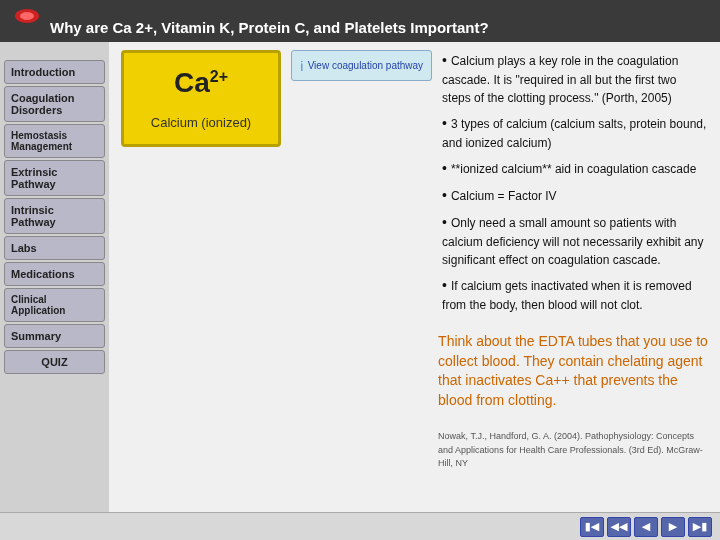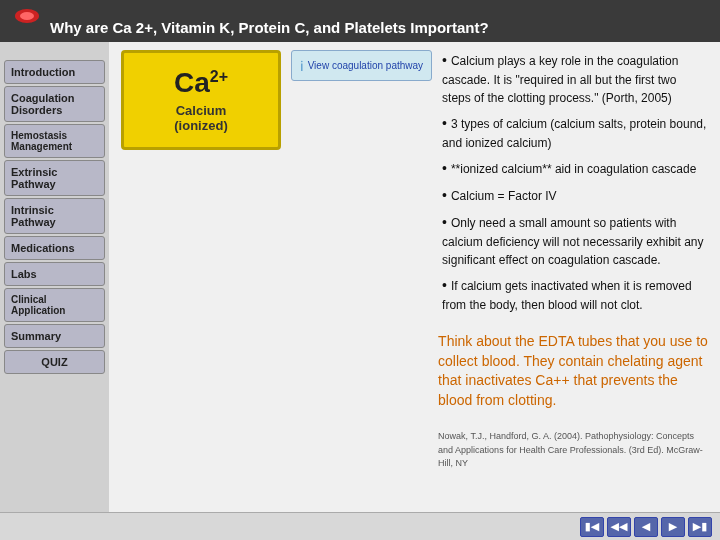--- a/index.html
+++ b/index.html
@@ -98,23 +98,23 @@
     .ca-formula {
       font-size: 28px;
       font-weight: bold;
       color: #222;
     }
     .ca-formula sup {
       font-size: 16px;
     }
     .ca-label {
       font-size: 13px;
-      font-weight: bold;
+      font-weight: normal;
       color: #333;
-      margin-top: 4px;
+      margin-top: 16px;
     }
 
     .view-link {
       background: #d0e8f0;
       border: 1px solid #88aacc;
       border-radius: 3px;
       padding: 5px 8px;
       font-size: 10px;
       color: #2244aa;
       cursor: pointer;
@@ -197,22 +197,22 @@
   </div>
 
   <div class="body">
 
     <div class="sidebar">
       <div class="sidebar-item">Introduction</div>
       <div class="sidebar-item">Coagulation Disorders</div>
       <div class="sidebar-item" style="font-size:10px;">Hemostasis Management</div>
       <div class="sidebar-item">Extrinsic Pathway</div>
       <div class="sidebar-item">Intrinsic Pathway</div>
+      <div class="sidebar-item">Labs</div>
       <div class="sidebar-item">Medications</div>
-      <div class="sidebar-item">Labs</div>
       <div class="sidebar-item" style="font-size:10px;">Clinical Application</div>
       <div class="sidebar-item">Summary</div>
       <div class="sidebar-item" style="text-align:center;">QUIZ</div>
     </div>
 
     <div class="main-content">
 
       <div class="top-area">
         <div class="ca-box">
           <div class="ca-formula">

